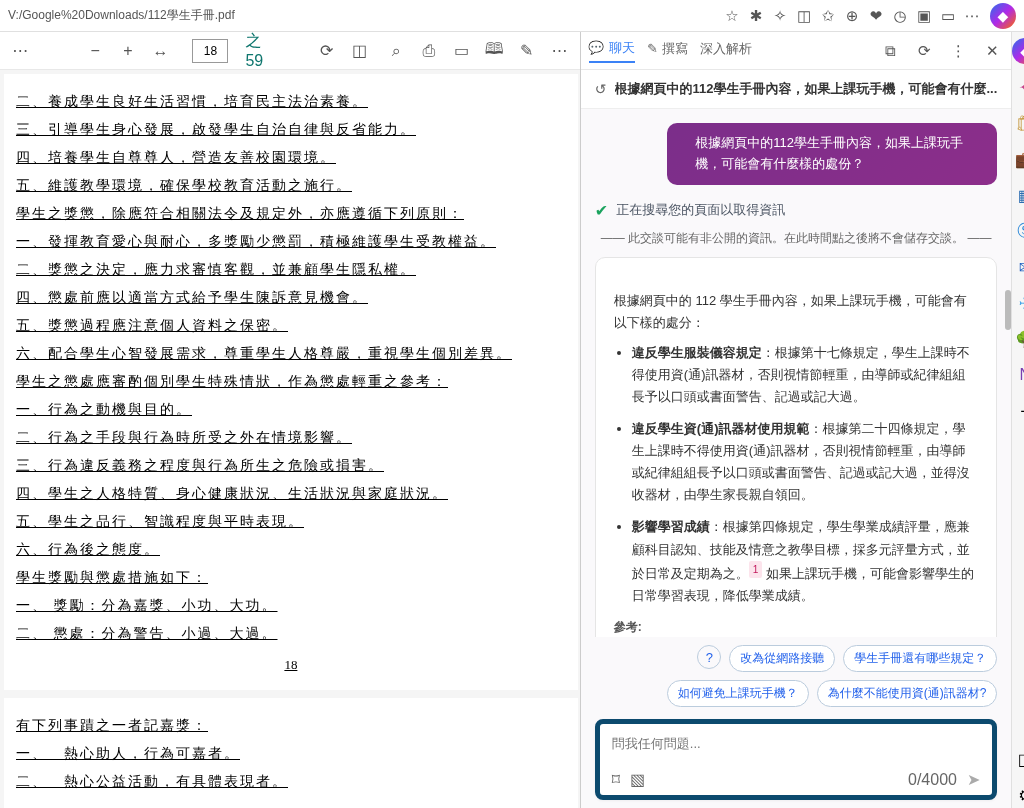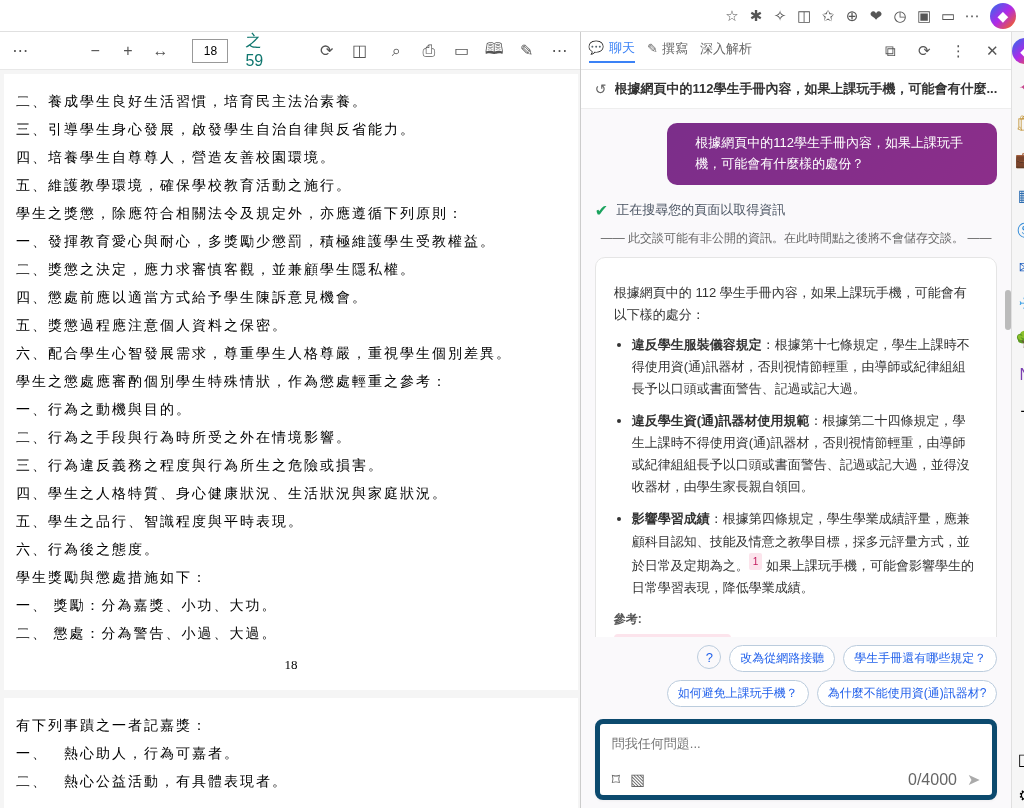--- a/index.html
+++ b/index.html
@@ -12,42 +12,42 @@
 
 .main-row { display: flex; flex: 1; overflow: hidden; }
 
 
 .pdf-pane { width: 584px; display: flex; flex-direction: column; border-right: 1px solid #ccc; }
 .pdf-toolbar { height: 38px; display: flex; align-items: center; padding: 0 6px; gap: 4px; border-bottom: 1px solid #e8e8e8; }
 .pdf-toolbar .icon { width: 30px; height: 30px; display: flex; align-items: center; justify-content: center; color: #555; font-size: 16px; cursor: pointer; }
 .page-input { width: 36px; height: 24px; text-align: center; border: 1px solid #999; font-size: 12px; }
 .page-of { font-size: 16px; color: #0f766e; margin: 0 13px; }
 .tb-grow { flex: 1; }
-.pdf-content { flex: 1; overflow-y: auto; background: #f5f5f5; padding: 4px 2px 4px 4px; }
+.pdf-content { flex: 1; overflow-y: auto; background: #f5f5f5; padding: 4px 2px 4px 4px; text-decoration: underline; }
 .page { background: #fff; margin-bottom: 8px; padding: 14px 12px 12px 12px; font-family: "DFKai-SB","KaiTi","STKaiti",serif; font-size: 14px; line-height: 2; }
 .page p { letter-spacing: 2px; }
 .page .pn { text-align: center; font-family: "Times New Roman",serif; letter-spacing:0; font-size: 13px; margin-top:4px; }
 
 
 .chat-pane { flex: 1; display: flex; flex-direction: column; background: #faf9fb; position: relative; }
 .chat-head { height: 38px; display: flex; align-items: center; padding: 0 8px; gap: 12px; border-bottom: 1px solid #e8e8e8; background:#fff; }
 .chat-tab { display: flex; align-items: center; gap: 4px; font-size: 13px; color: #666; cursor: pointer; padding-bottom:4px; }
 .chat-tab.active { color: #3b82f6; border-bottom: 2px solid #3b82f6; }
 .chat-head .grow { flex: 1; }
 .ch-ic { cursor: pointer; font-size: 15px; color: #555; width:22px; text-align:center; }
 .context-row { display:flex; align-items:center; gap:8px; padding: 10px 14px; font-size: 13px; color:#333; background:#fff; border-bottom:1px solid #eee; }
 .context-row .ci { font-size:14px; color:#666; }
 .context-text { flex:1; white-space:nowrap; overflow:hidden; text-overflow:ellipsis; font-weight:600; }
 
 .chat-scroll { flex:1; overflow-y:auto; padding: 10px 14px 6px 14px; }
 .user-msg { background: linear-gradient(135deg,#7b2e8a,#8c2e8a); color:#fff; padding: 10px 28px; border-radius: 10px; font-size: 13px; line-height:1.6; margin: 4px 0 16px auto; max-width: 330px; }
 .status-row { display:flex; align-items:center; gap:8px; font-size:13px; color:#4b5563; margin:6px 0; }
 .check { color:#1ba35e; font-size:16px; }
 .disc { font-size:12px; color:#666; text-align:center; margin:10px 0; }
-.answer-box { background:#fff; border:1px solid #e5e5e5; border-radius:10px; padding:24px 18px 10px 18px; font-size:13px; line-height:1.7; color:#333; }
+.answer-box { background:#fff; border:1px solid #e5e5e5; border-radius:10px; padding:32px 18px 10px 18px; font-size:13px; line-height:1.7; color:#333; }
 .answer-box ul { margin:8px 0 6px 0; padding-left:18px; }
 .answer-box li { margin-bottom:10px; }
 .answer-box .sup { display:inline-block; background:#fce4ec; color:#c2185b; font-size:10px; padding:0 4px; border-radius:2px; vertical-align: super; }
 .ref-label { font-size:12px; color:#555; margin-top:8px; font-weight:600; }
 .ref-chip { display:inline-block; background:#fce4ec; color:#333; font-size:12px; padding:2px 8px; border-radius:4px; margin-top:4px; cursor:pointer; }
 
 .suggest-row { padding: 8px 14px 4px 14px; display:flex; gap:8px; flex-wrap:wrap; justify-content:flex-end; }
 .sugg { font-size:12px; color:#2563eb; border:1px solid #bcd; background:#fff; padding:4px 10px; border-radius:14px; cursor:pointer; }
 .qmark { width:24px;height:24px;display:flex;align-items:center;justify-content:center;border:1px solid #bcd;border-radius:50%;color:#2563eb;font-size:13px;cursor:pointer; }
 
@@ -65,20 +65,21 @@
 .rail-ic.copilot { background:linear-gradient(135deg,#2870ea,#b029e8,#ff6a00); border-radius:50%; color:#fff; font-size:13px; }
 .rail-grow { flex:1; }
 
 .vscroll { position:absolute; right:0; top:38px; bottom:0; width:8px; }
 .vs-thumb { position:absolute; right:0; width:6px; top:220px; height:40px; background:#bbb; border-radius:3px; }
 </style>
 </head>
 <body>
 
 <div class="top-bar">
+  <span class="addr">V:/Google%20Downloads/112學生手冊.pdf</span>
   <span class="tb-spacer"></span>
   <span class="tb-icon">☆</span>
   <span class="tb-icon">✱</span>
   <span class="tb-icon">✧</span>
   <span class="tb-icon">◫</span>
   <span class="tb-icon">✩</span>
   <span class="tb-icon">⊕</span>
   <span class="tb-icon">❤</span>
   <span class="tb-icon">◷</span>
   <span class="tb-icon">▣</span>

